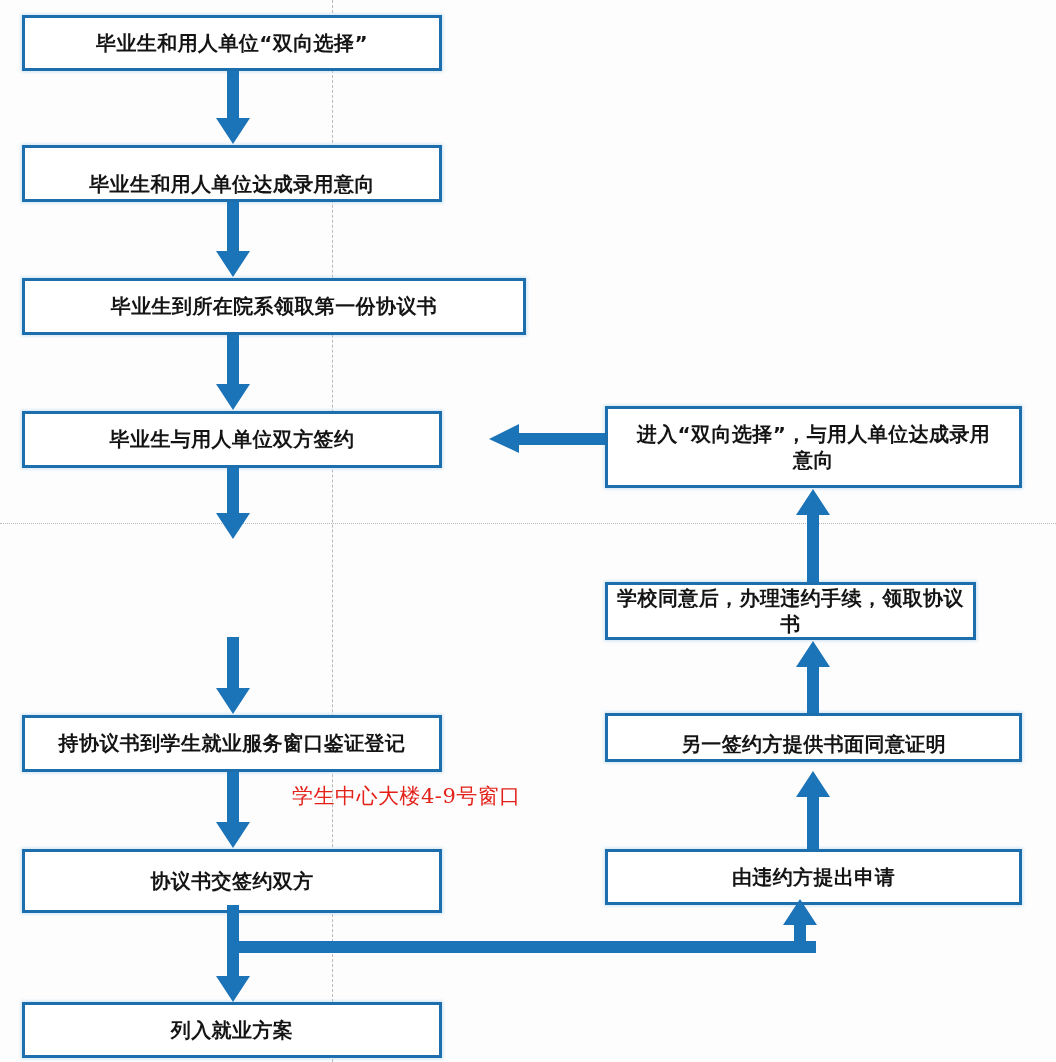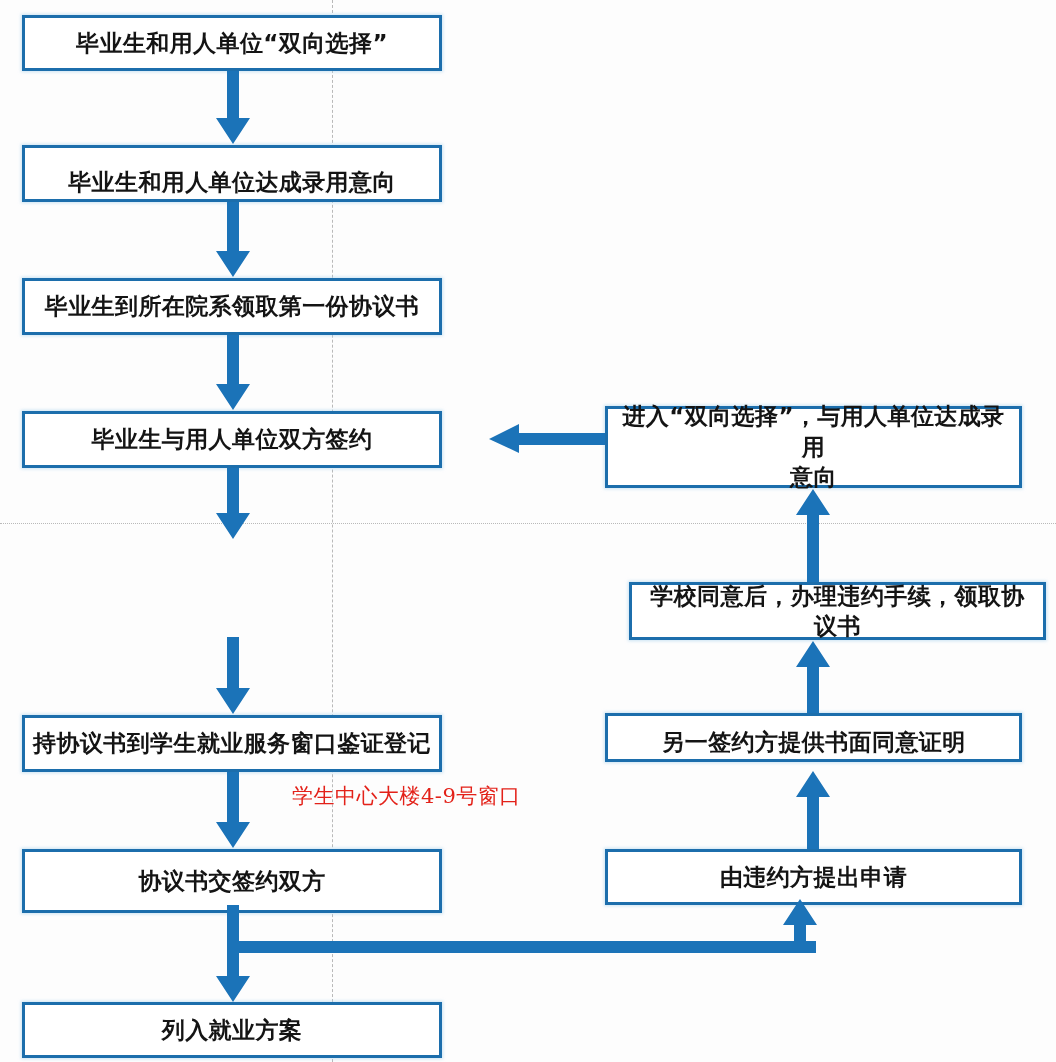--- a/index.html
+++ b/index.html
@@ -23,21 +23,21 @@
     box-sizing: border-box;
     border: 3px solid #1c6eac;
     background: #ffffff;
     box-shadow: 0 0 3px 1px rgba(160,205,235,0.55);
     display: flex;
     align-items: center;
     justify-content: center;
     text-align: center;
     color: #141414;
     font-weight: bold;
-    font-size: 23px;
+    font-size: 20px;
     line-height: 1.32;
     letter-spacing: 0.4px;
     padding: 2px 8px;
   }
   .node .txt {
     display: block;
     white-space: pre-line;
   }
   
   .guide-v {
@@ -82,21 +82,21 @@
   <div class="guide-h" style="top:523px;"></div>
 
   <div class="node" style="left:22px; top:15px; width:420px; height:56px;">
     <span class="txt">毕业生和用人单位“双向选择”</span>
   </div>
 
   <div class="node" style="left:22px; top:145px; width:420px; height:57px;align-items:flex-end;">
     <span class="txt">毕业生和用人单位达成录用意向</span>
   </div>
 
-  <div class="node" style="left:22px; top:278px; width:420px; height:57px;">
+  <div class="node" style="left:22px; top:278px; width:504px; height:57px;">
     <span class="txt">毕业生到所在院系领取第一份协议书</span>
   </div>
 
   <div class="node" style="left:22px; top:411px; width:420px; height:57px;">
     <span class="txt">毕业生与用人单位双方签约</span>
   </div>
 
 
   <div class="node" style="left:22px; top:715px; width:420px; height:57px;">
     <span class="txt">持协议书到学生就业服务窗口鉴证登记</span>
@@ -108,21 +108,21 @@
 
   <div class="node" style="left:22px; top:1002px; width:420px; height:56px;">
     <span class="txt">列入就业方案</span>
   </div>
 
   <div class="node" style="left:605px; top:406px; width:417px; height:82px;">
     <span class="txt">进入“双向选择”，与用人单位达成录用
 意向</span>
   </div>
 
-  <div class="node" style="left:629px; top:582px; width:417px; height:58px;">
+  <div class="node" style="left:605px; top:582px; width:371px; height:58px;">
     <span class="txt">学校同意后，办理违约手续，领取协议书</span>
   </div>
 
   <div class="node" style="left:605px; top:713px; width:417px; height:49px;align-items:flex-end;">
     <span class="txt">另一签约方提供书面同意证明</span>
   </div>
 
   <div class="node" style="left:605px; top:849px; width:417px; height:56px;">
     <span class="txt">由违约方提出申请</span>
   </div>

